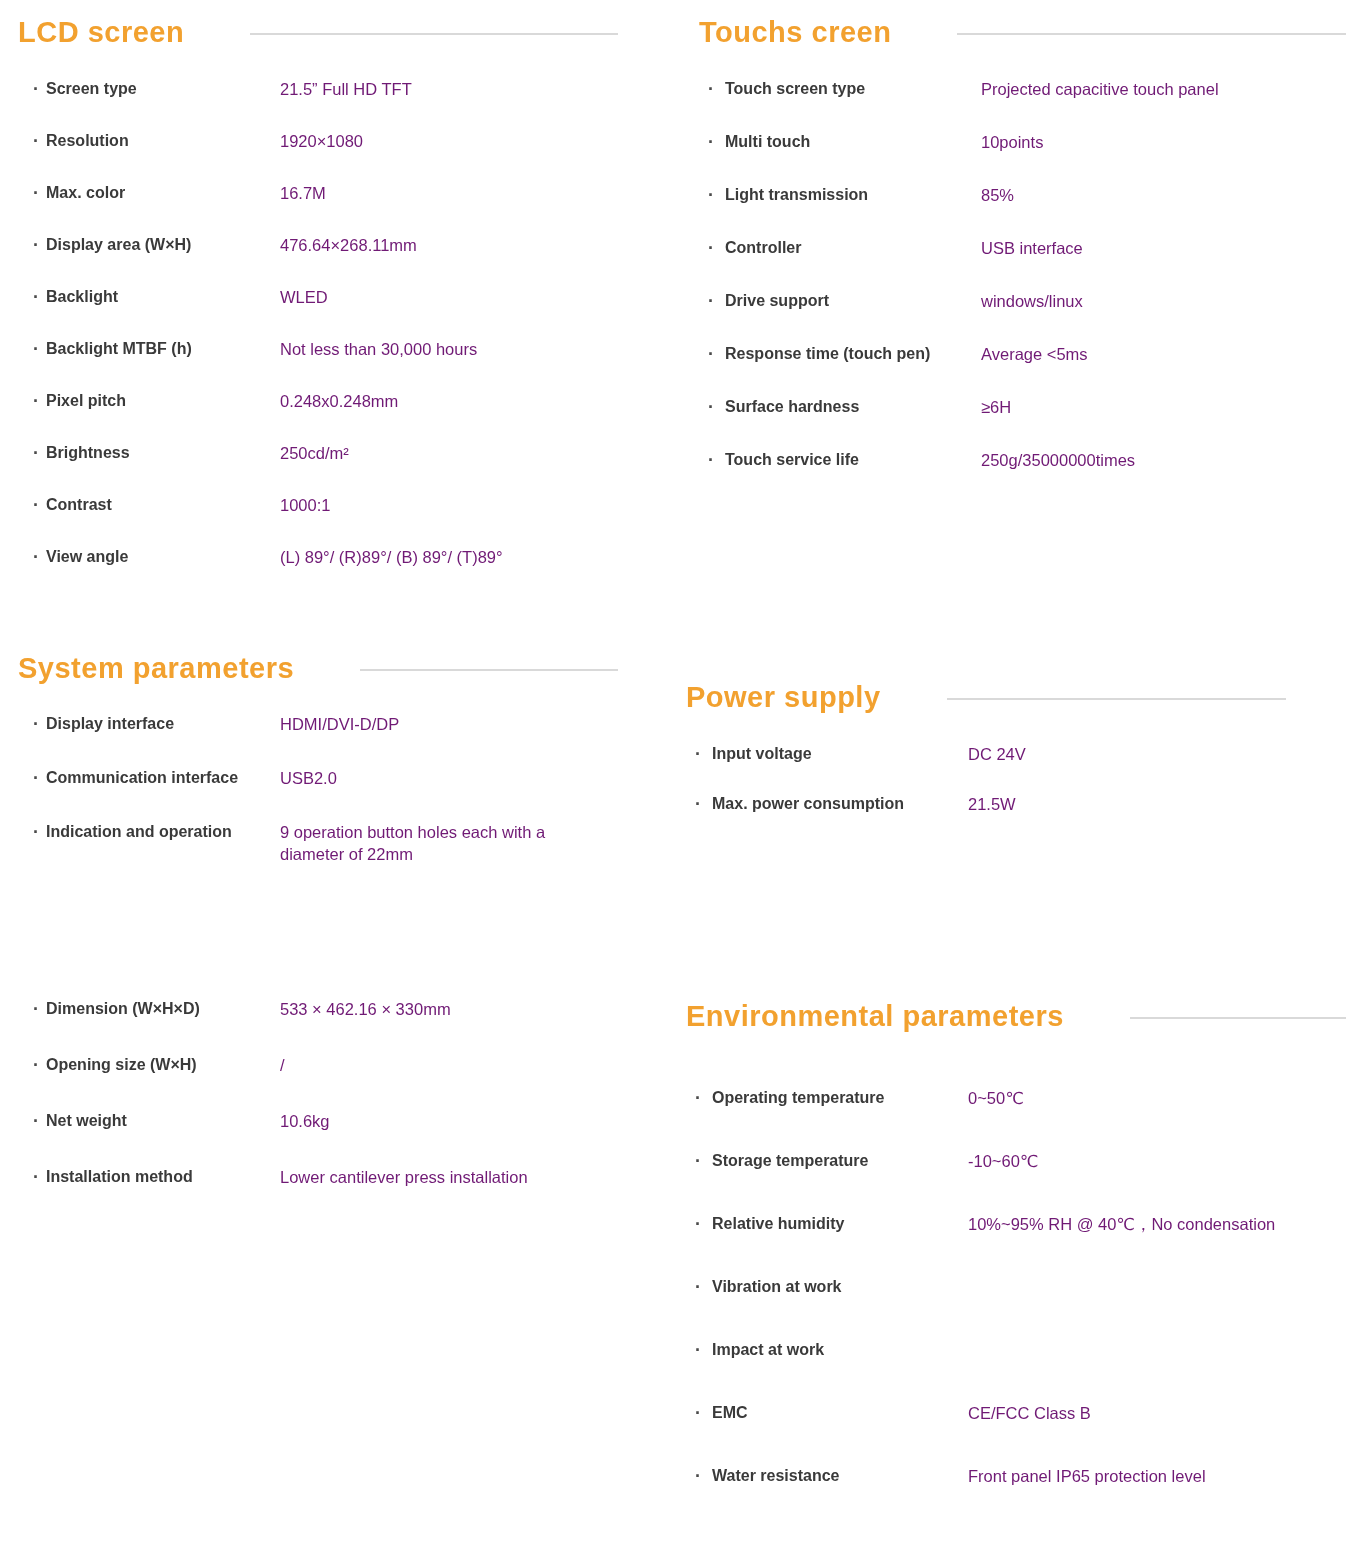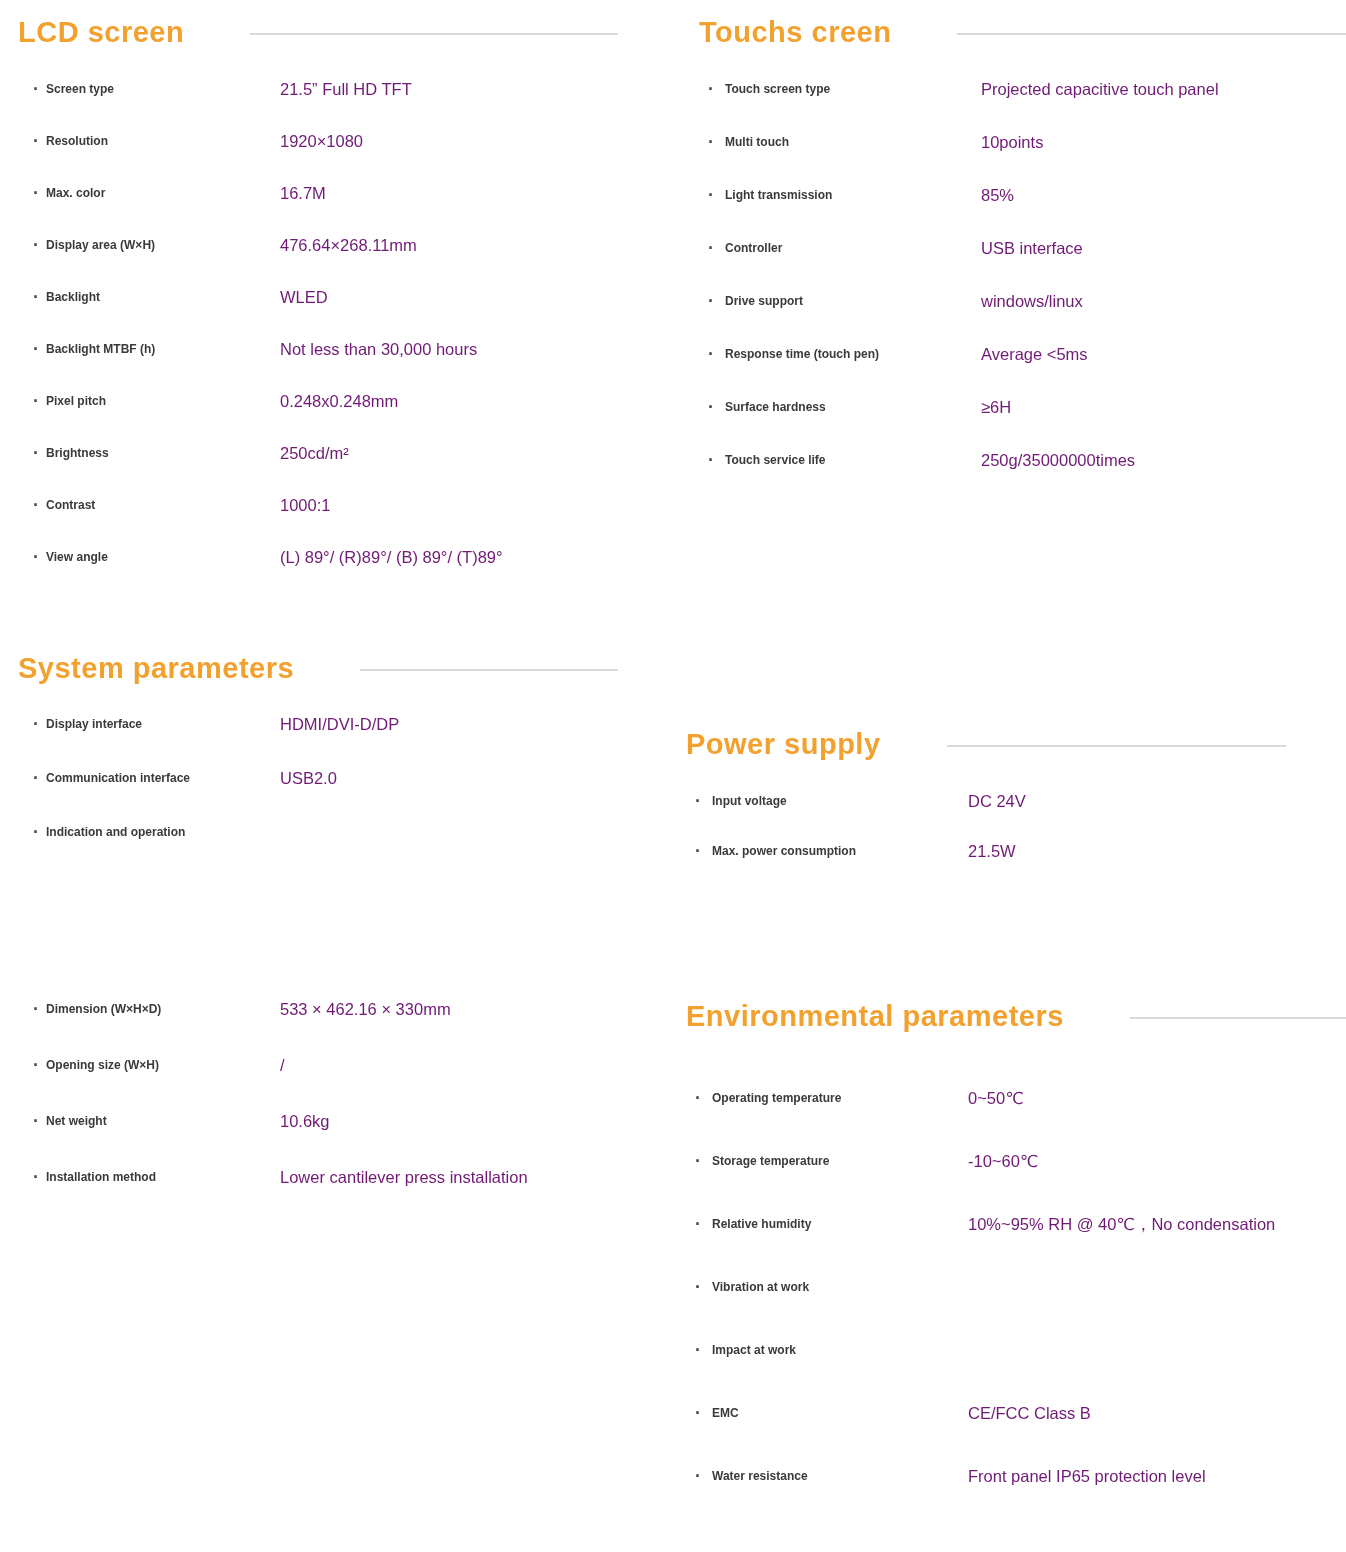--- a/index.html
+++ b/index.html
@@ -44,21 +44,21 @@
   .bullet {
     color: #4a4a4a;
     font-size: 18px;
     line-height: 22px;
     font-weight: bold;
     flex: 0 0 auto;
   }
   .label {
     font-weight: bold;
     color: #3a3a3a;
-    font-size: 12px;
+    font-size: 16px;
     line-height: 22px;
     flex: 0 0 auto;
   }
   .value {
     flex: 1 1 auto;
     color: #701a75;
     font-size: 16.5px;
     line-height: 22px;
     white-space: pre-line;
   }
@@ -75,21 +75,21 @@
   #sec-lcd .row { margin-bottom: 30px; }
 
   #sec-touch { left: 699px; top: 14px;  width: 660px; }
   #sec-touch .sec-head { margin-bottom: 28px; }
   #sec-touch .row { margin-bottom: 31px; }
 
   #sec-system { left: 18px; top: 650px; width: 600px; }
   #sec-system .sec-head { margin-bottom: 27px; }
   #sec-system .row { margin-bottom: 32px; }
 
-  #sec-power { left: 686px; top: 679px; width: 600px; margin-top: 47px; }
+  #sec-power { left: 686px; top: 679px; width: 600px; }
   #sec-power .sec-head { margin-bottom: 28px; }
   #sec-power .row { margin-bottom: 28px; }
 
   #sec-physical { left: 18px; top: 998px; width: 600px; }
   #sec-physical .sec-head { margin-bottom: 46px; }
   #sec-physical .row { margin-bottom: 34px; }
 
   #sec-env { left: 686px; top: 998px; width: 660px; }
   #sec-env .sec-head { margin-bottom: 53px; }
   #sec-env .row { margin-bottom: 41px; }
@@ -219,20 +219,22 @@
           <span class="value">HDMI/DVI-D/DP</span>
         </div>
       <div class="row">
           <span class="bullet">·</span>
           <span class="label">Communication interface</span>
           <span class="value">USB2.0</span>
         </div>
       <div class="row">
           <span class="bullet">·</span>
           <span class="label">Indication and operation</span>
+          <span class="value">9 operation button holes each with a
+diameter of 22mm</span>
         </div>
     </div>
   </div>
 
   <div id="sec-power" class="section col-right">
     <div class="sec-head">
       <span class="sec-title">Power supply</span>
       <span class="sec-line"></span>
     </div>
     <div class="rows">

